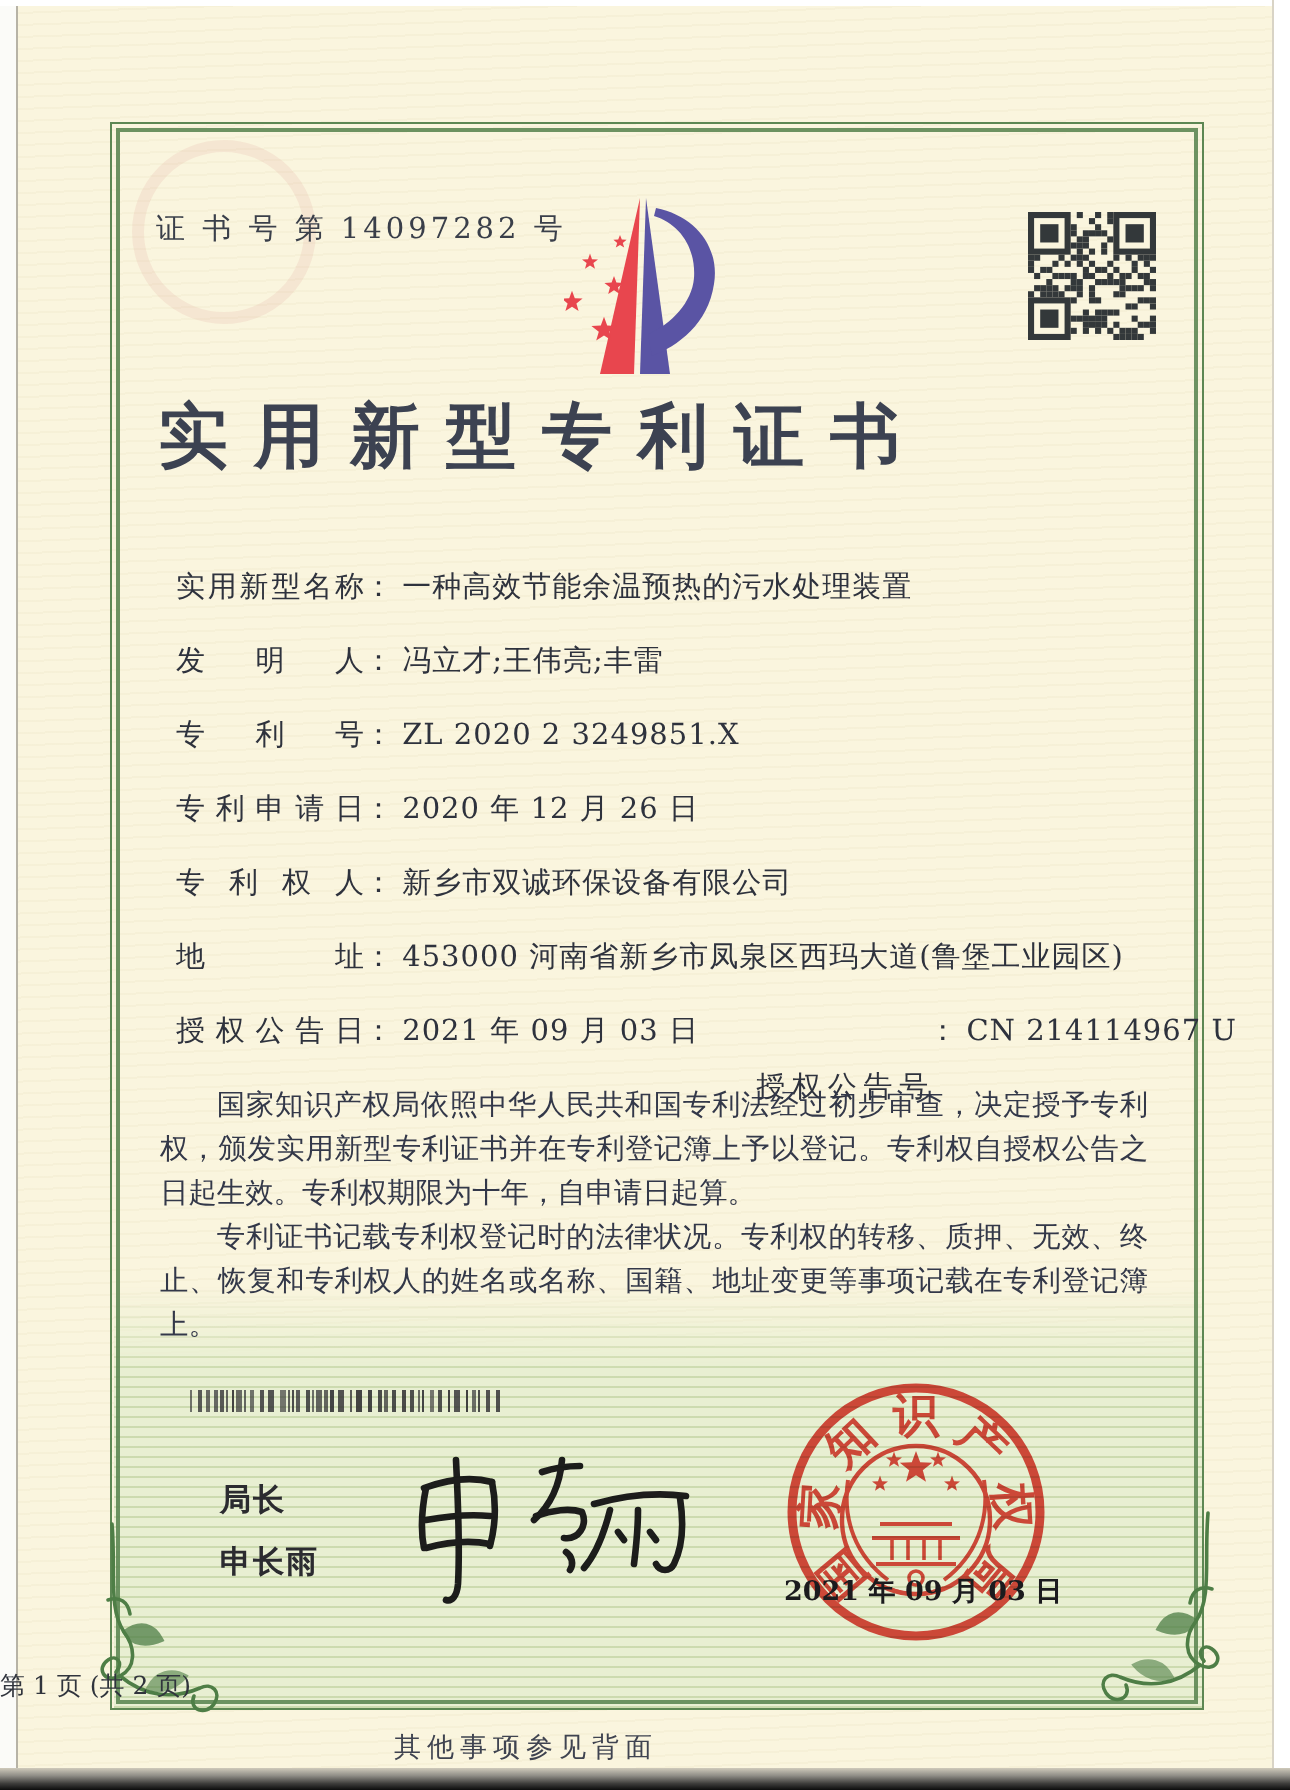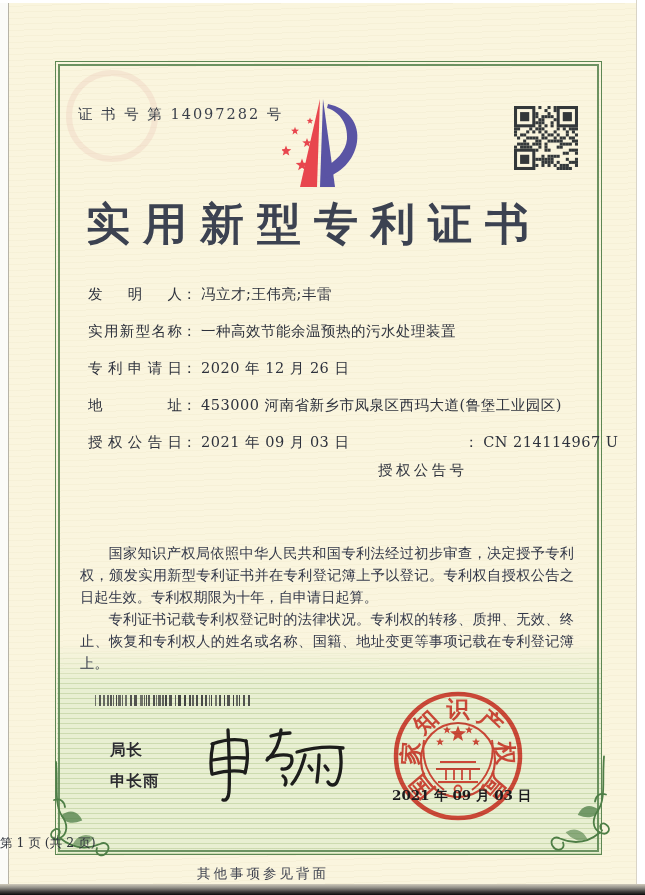--- a/index.html
+++ b/index.html
@@ -32,21 +32,21 @@
     -webkit-mask-image:linear-gradient(to bottom,transparent 0,#000 42px);
     mask-image:linear-gradient(to bottom,transparent 0,#000 42px);}
   
   #frame{left:55px;top:61px;width:547px;height:794px;border:1px solid var(--bgreen,#5d8753);z-index:2;}
   #frame::after{content:"";position:absolute;inset:2px;border:2px solid var(--bgreen,#5d8753);opacity:.9;}
   .flourish{z-index:3;}
   
   #cert-no{left:78px;top:105px;font-size:14.5px;letter-spacing:2px;color:#3a3f4a;z-index:4;}
   #logo{left:282px;top:95px;z-index:4;}
   #qr{left:514px;top:106px;z-index:4;}
-  #title{left:0;top:195px;width:542px;text-align:right;font-size:44px;font-weight:600;
+  #title{left:0;top:195px;width:542px;text-align:center;font-size:35px;font-weight:600;
     letter-spacing:13px;color:#3c4251;z-index:4;}
   
   #fields{left:88px;top:284px;width:488px;font-size:14.5px;color:#2e323d;z-index:4;}
   .frow{height:37px;line-height:21px;white-space:nowrap;}
   .flabel{display:inline-block;width:94px;text-align:justify;text-align-last:justify;vertical-align:top;}
   .flabel2{display:inline-block;width:86px;text-align:justify;text-align-last:justify;vertical-align:top;margin-left:24px;margin-top:28px;}
   .fcolon{display:inline-block;vertical-align:top;}
   .fvalue{display:inline-block;vertical-align:top;letter-spacing:.5px;}
   
   #paras{left:80px;top:542px;width:494px;font-size:14.2px;line-height:22px;color:#333849;
@@ -258,30 +258,38 @@
         <rect x="48" y="60" width="3" height="3"></rect>
         <rect x="51" y="60" width="3" height="3"></rect>
         <rect x="54" y="60" width="3" height="3"></rect>
       </g>
   </svg>
 
   <div id="title" class="abs">实用新型专利证书</div>
 
   <div id="fields" class="abs">
     <div class="frow">
+      <span class="flabel">实用新型名称</span><span class="fcolon">：</span>
+      <span class="fvalue">一种高效节能余温预热的污水处理装置</span>
+    </div>
+    <div class="frow">
       <span class="flabel">发明人</span><span class="fcolon">：</span>
       <span class="fvalue">冯立才;王伟亮;丰雷</span>
     </div>
     <div class="frow">
-      <span class="flabel">实用新型名称</span><span class="fcolon">：</span>
-      <span class="fvalue">一种高效节能余温预热的污水处理装置</span>
+      <span class="flabel">专利号</span><span class="fcolon">：</span>
+      <span class="fvalue">ZL 2020 2 3249851.X</span>
     </div>
     <div class="frow">
       <span class="flabel">专利申请日</span><span class="fcolon">：</span>
       <span class="fvalue">2020 年 12 月 26 日</span>
+    </div>
+    <div class="frow">
+      <span class="flabel">专利权人</span><span class="fcolon">：</span>
+      <span class="fvalue">新乡市双诚环保设备有限公司</span>
     </div>
     <div class="frow">
       <span class="flabel">地址</span><span class="fcolon">：</span>
       <span class="fvalue">453000 河南省新乡市凤泉区西玛大道(鲁堡工业园区)</span>
     </div>
     <div class="frow">
       <span class="flabel">授权公告日</span><span class="fcolon">：</span>
       <span class="fvalue">2021 年 09 月 03 日</span>
       <span class="flabel2">授权公告号</span><span class="fcolon">：</span>
       <span class="fvalue">CN 214114967 U</span>

